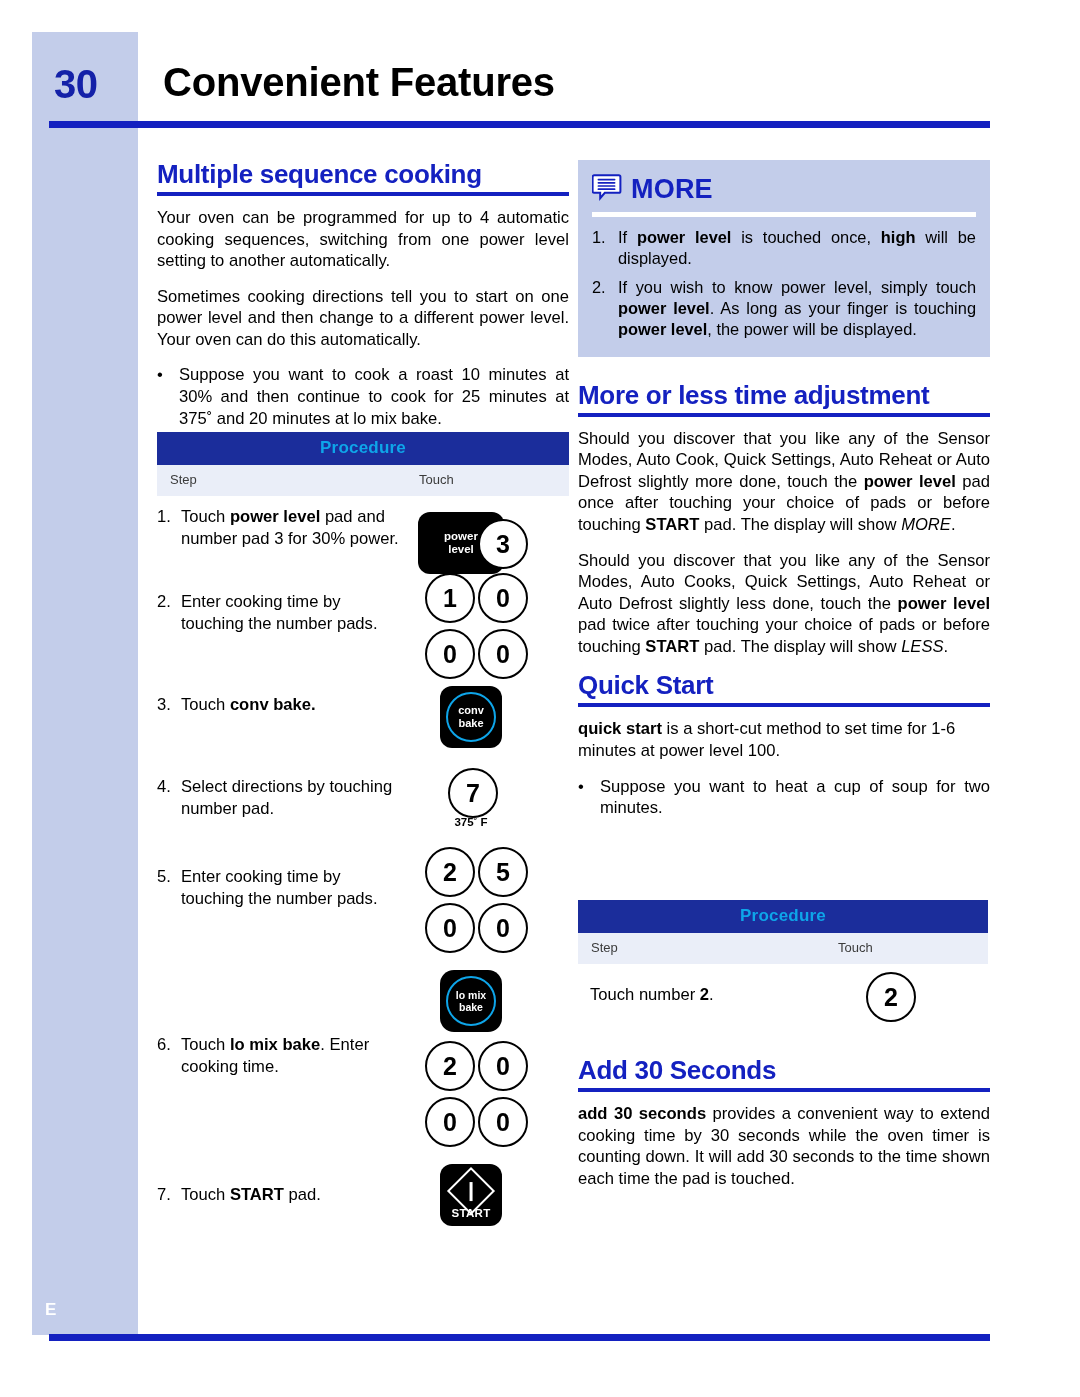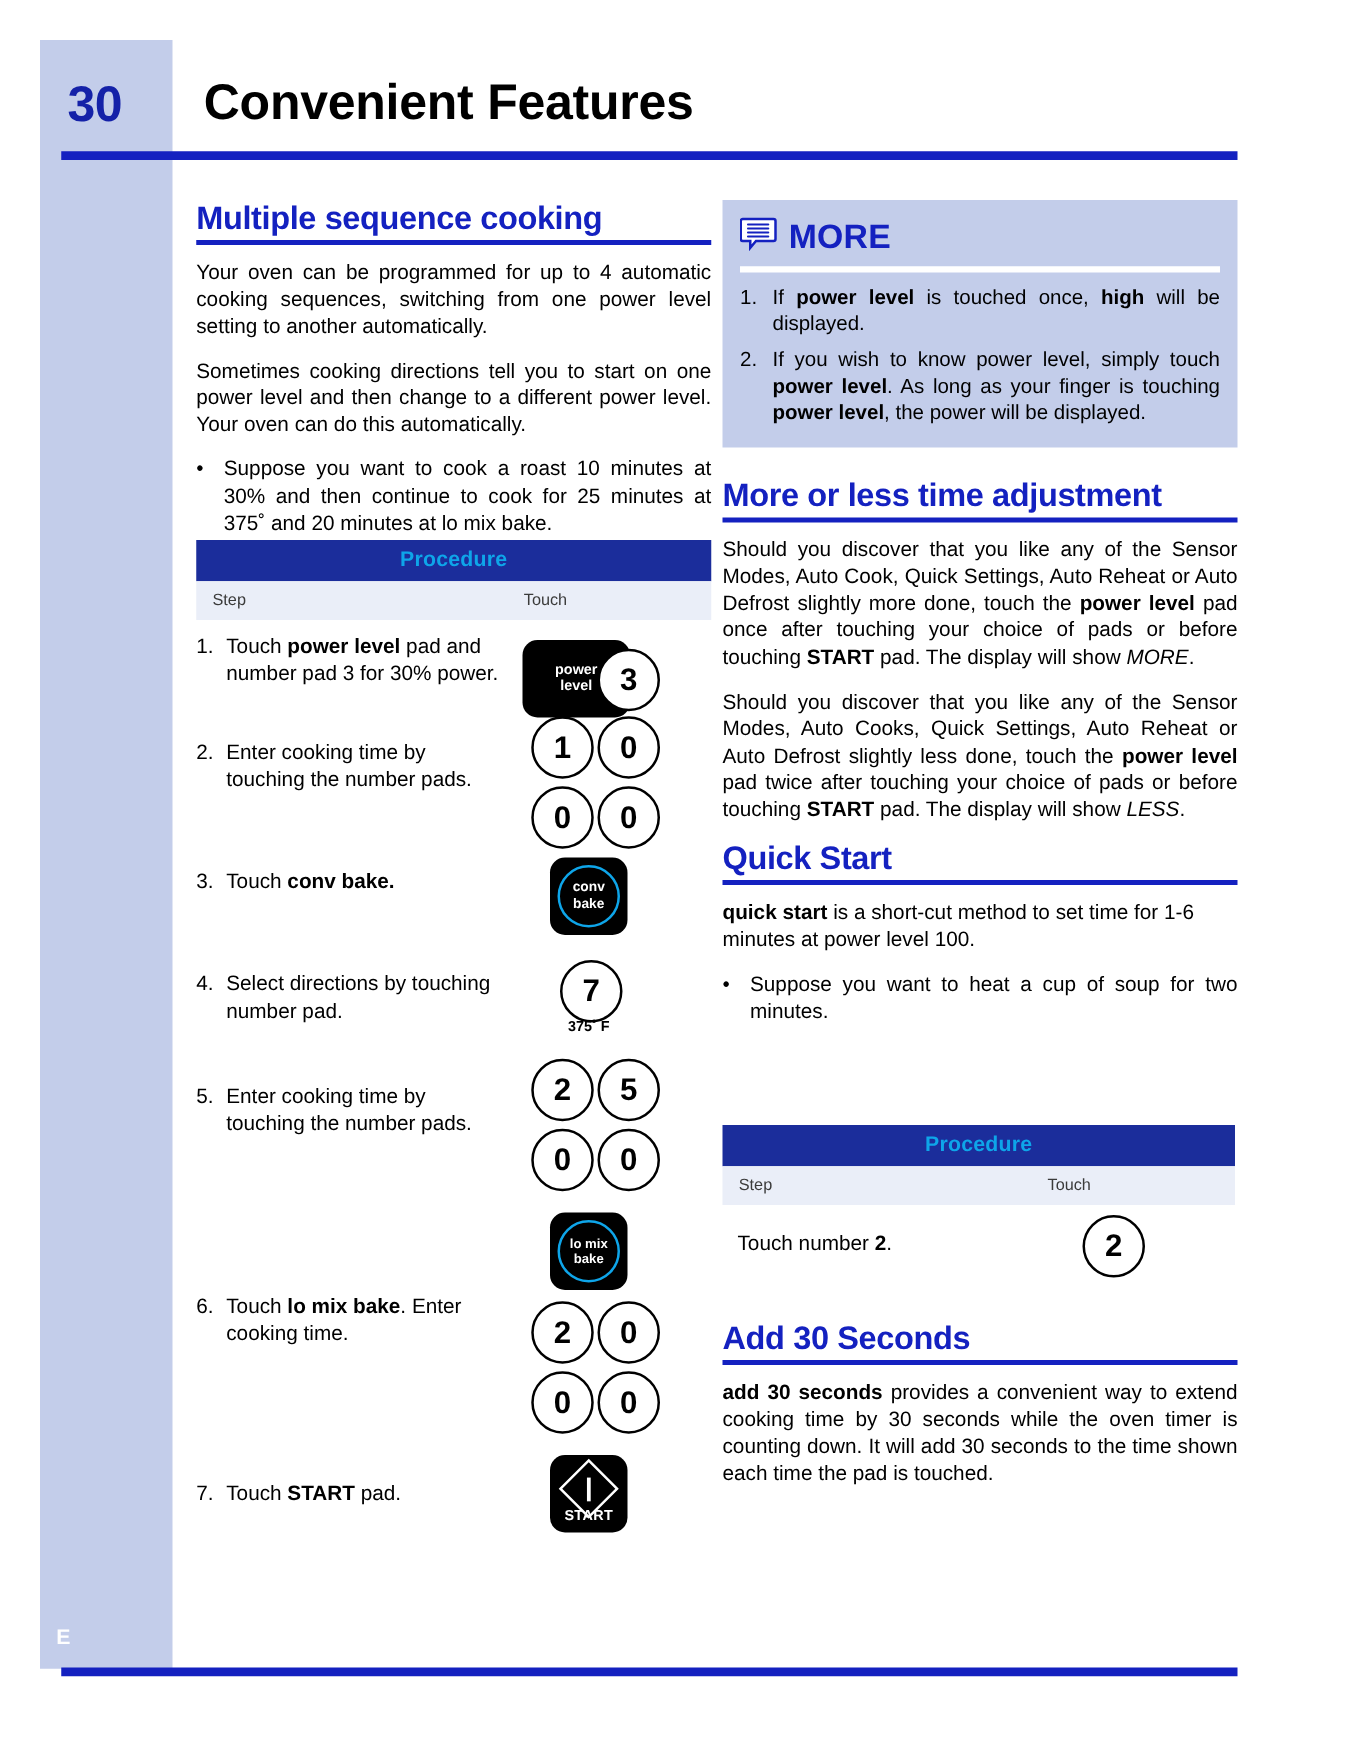--- a/index.html
+++ b/index.html
@@ -248,21 +248,21 @@
   </div>
 
   <div class="pad-circ" style="left:448px;top:768px;width:46px;height:46px;font-size:25px;">7</div>
   <div class="pad-caption" style="left:433px;top:816px;width:76px;">375˚ F</div>
 
   <div class="pad-circ" style="left:425px;top:847px;width:46px;height:46px;font-size:25px;">2</div>
   <div class="pad-circ" style="left:478px;top:847px;width:46px;height:46px;font-size:25px;">5</div>
   <div class="pad-circ" style="left:425px;top:903px;width:46px;height:46px;font-size:25px;">0</div>
   <div class="pad-circ" style="left:478px;top:903px;width:46px;height:46px;font-size:25px;">0</div>
 
-  <div class="pad-sq" style="left:440px;top:970px;width:62px;height:62px;">
+  <div class="pad-sq" style="left:440px;top:970px;width:62px;height:62px;border-radius:14px;">
     <div class="ring" style="width:46px;height:46px;">
       <div style="font-size:10.5px;line-height:1.15;">
         <div>lo mix</div>
         <div>bake</div>
       </div>
     </div>
   </div>
   <div class="pad-circ" style="left:425px;top:1041px;width:46px;height:46px;font-size:25px;">2</div>
   <div class="pad-circ" style="left:478px;top:1041px;width:46px;height:46px;font-size:25px;">0</div>
   <div class="pad-circ" style="left:425px;top:1097px;width:46px;height:46px;font-size:25px;">0</div>

